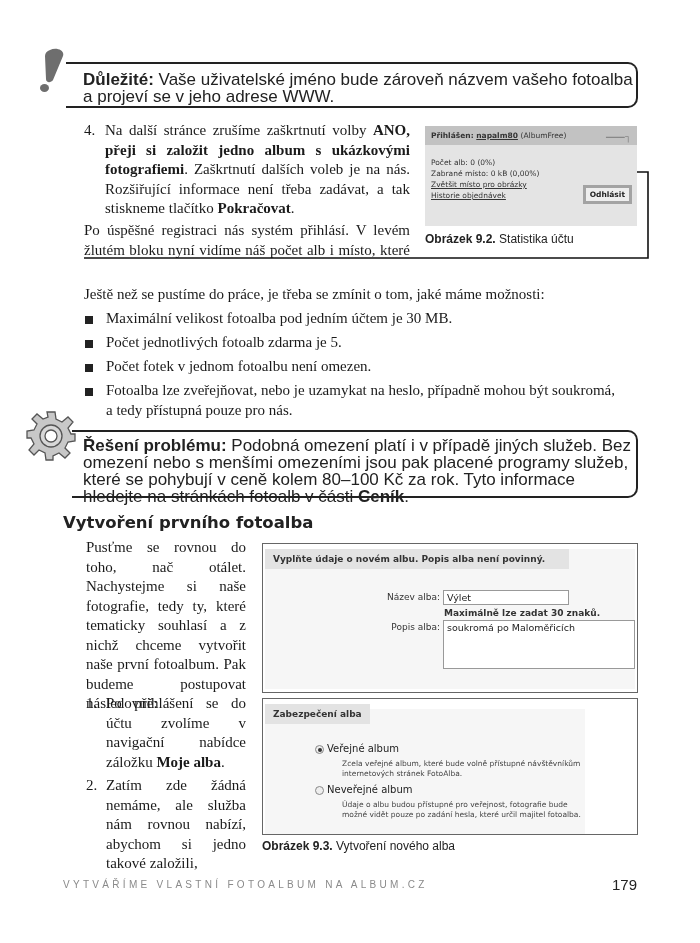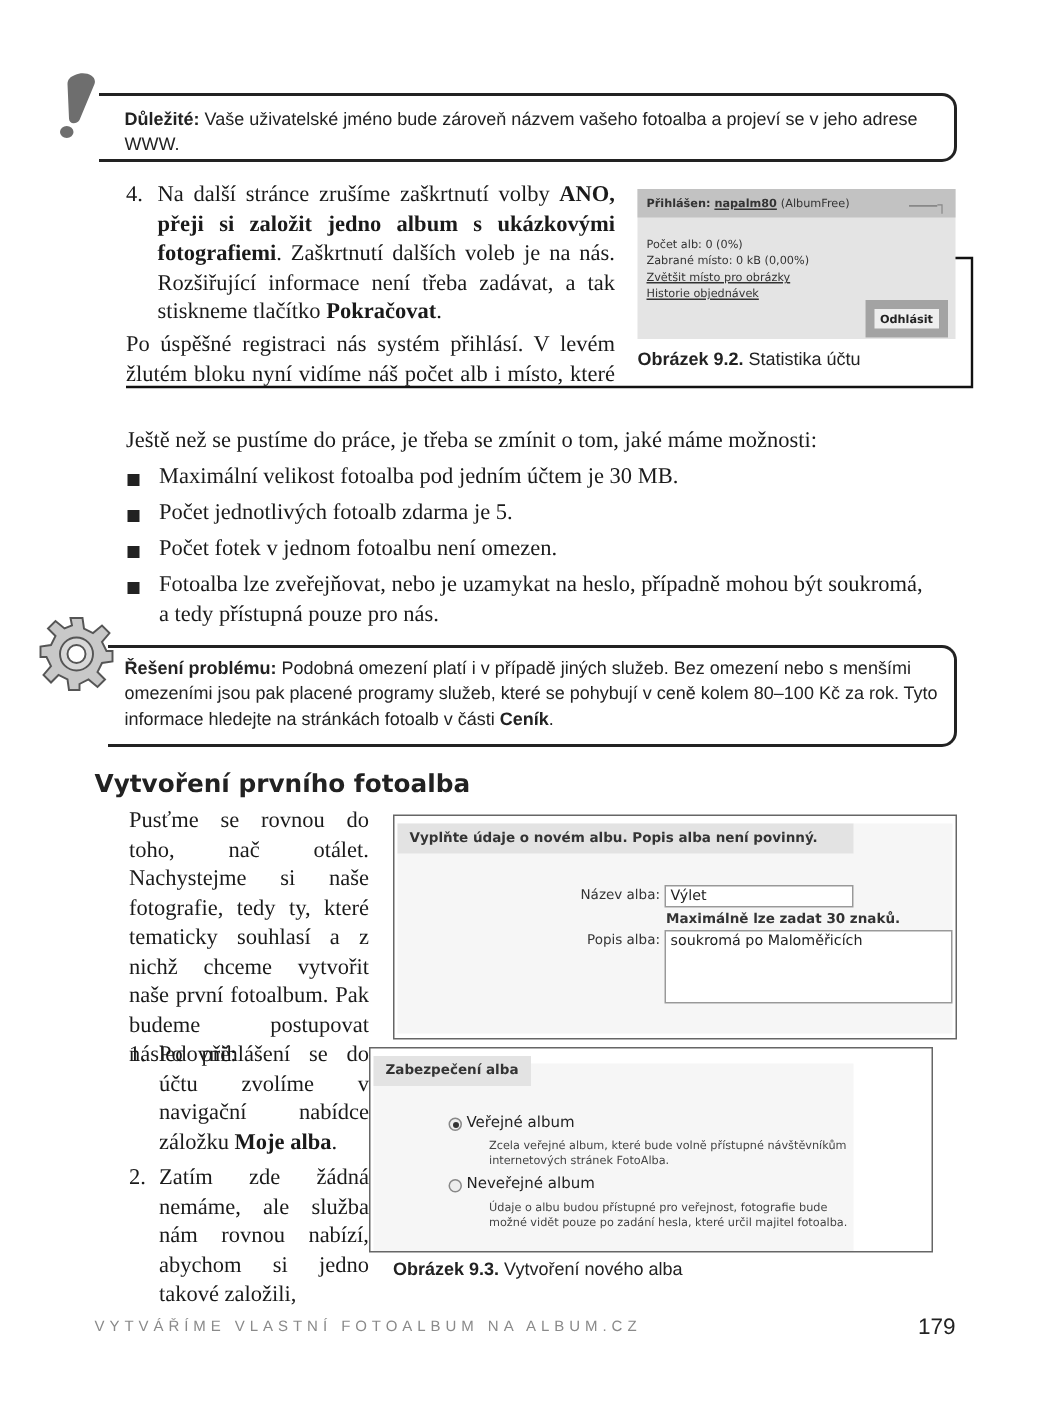--- a/index.html
+++ b/index.html
@@ -12,21 +12,21 @@
   .callout-box {
     position: absolute;
     border-top: 2px solid #222;
     border-right: 2px solid #222;
     border-bottom: 2px solid #222;
     border-radius: 0 10px 10px 0;
   }
   .callout-text {
     position: absolute;
     font-family: "Liberation Sans", "DejaVu Sans", sans-serif;
-    font-size: 12px;
+    font-size: 17px;
     line-height: 17px;
     color: #222;
   }
   .callout-text b { font-weight: bold; }
 
   .body-text {
     font-size: 15px;
     line-height: 19.5px;
     text-align: justify;
     color: #1a1a1a;
@@ -41,22 +41,22 @@
   .stats-header {
     height: 19px; background: #c2c2c2; padding: 5px 6px; position: relative;
     font-weight: bold; color: #333;
   }
   .stats-header .user { text-decoration: underline; }
   .stats-header .plan { font-weight: normal; }
   .stats-key { position: absolute; right: 6px; top: 3px; color: #888; font-size: 10px; }
   .stats-line { position: absolute; left: 6px; }
   .stats-link { text-decoration: underline; }
   .logout-btn {
-    position: absolute; right: 5px; bottom: 1px;
-    border: 6px solid #a3a3a3; background: #eee; padding: 2px 4px;
+    position: absolute; right: 5px; bottom: 22px;
+    border: 3px solid #a3a3a3; background: #eee; padding: 2px 4px;
     font-weight: bold; font-size: 7.5px; color: #222;
   }
 
   .caption { font-family: "Liberation Sans", "DejaVu Sans", sans-serif; font-size: 12px; color: #222; }
   .caption b { font-weight: bold; }
 
   
   .bullet-sq { position: absolute; width: 8px; height: 8px; background: #222; }
 
   
@@ -194,21 +194,21 @@
 <div class="panel" data-name="new-album-form" style="left:262px;top:543px;width:376px;height:150px;">
   <div class="panel-body" style="left:2px;top:5px;width:370px;height:140px;"></div>
   <div class="panel-tab" data-name="new-album-form-title" style="width:304px;">Vyplňte údaje o novém albu. Popis alba není povinný.</div>
   <div class="lbl" data-name="album-name-label" style="left:40px;top:48px;width:137px;">Název alba:</div>
   <div class="inp" data-name="album-name-input" style="left:180px;top:46px;width:126px;height:15px;">Výlet</div>
   <div class="abs" data-name="album-name-hint" style="left:181px;top:64px;font-size:9px;color:#333;font-weight:bold;">Maximálně lze zadat 30 znaků.</div>
   <div class="lbl" data-name="album-description-label" style="left:40px;top:78px;width:137px;">Popis alba:</div>
   <div class="inp" data-name="album-description-textarea" style="left:180px;top:76px;width:192px;height:49px;">soukromá po Maloměřicích</div>
 </div>
 
-<div class="panel" data-name="album-security-form" style="left:246px;top:698px;width:376px;height:137px;">
+<div class="panel" data-name="album-security-form" style="left:262px;top:698px;width:376px;height:137px;">
   <div class="panel-body" style="left:2px;top:10px;width:320px;height:125px;"></div>
   <div class="panel-tab" data-name="album-security-title" style="top:5px;">Zabezpečení alba</div>
 
   <div class="radio checked" data-name="public-album-radio" style="left:52px;top:46px;"></div>
   <div class="radio-label" data-name="public-album-label" style="left:64px;top:44px;">Veřejné album</div>
   <div class="radio-desc" data-name="public-album-description" style="left:79px;top:60px;width:240px;">Zcela veřejné album, které bude volně přístupné návštěvníkům internetových stránek FotoAlba.</div>
 
   <div class="radio" data-name="private-album-radio" style="left:52px;top:87px;"></div>
   <div class="radio-label" data-name="private-album-label" style="left:64px;top:85px;">Neveřejné album</div>
   <div class="radio-desc" data-name="private-album-description" style="left:79px;top:101px;width:250px;">Údaje o albu budou přístupné pro veřejnost, fotografie bude možné vidět pouze po zadání hesla, které určil majitel fotoalba.</div>

